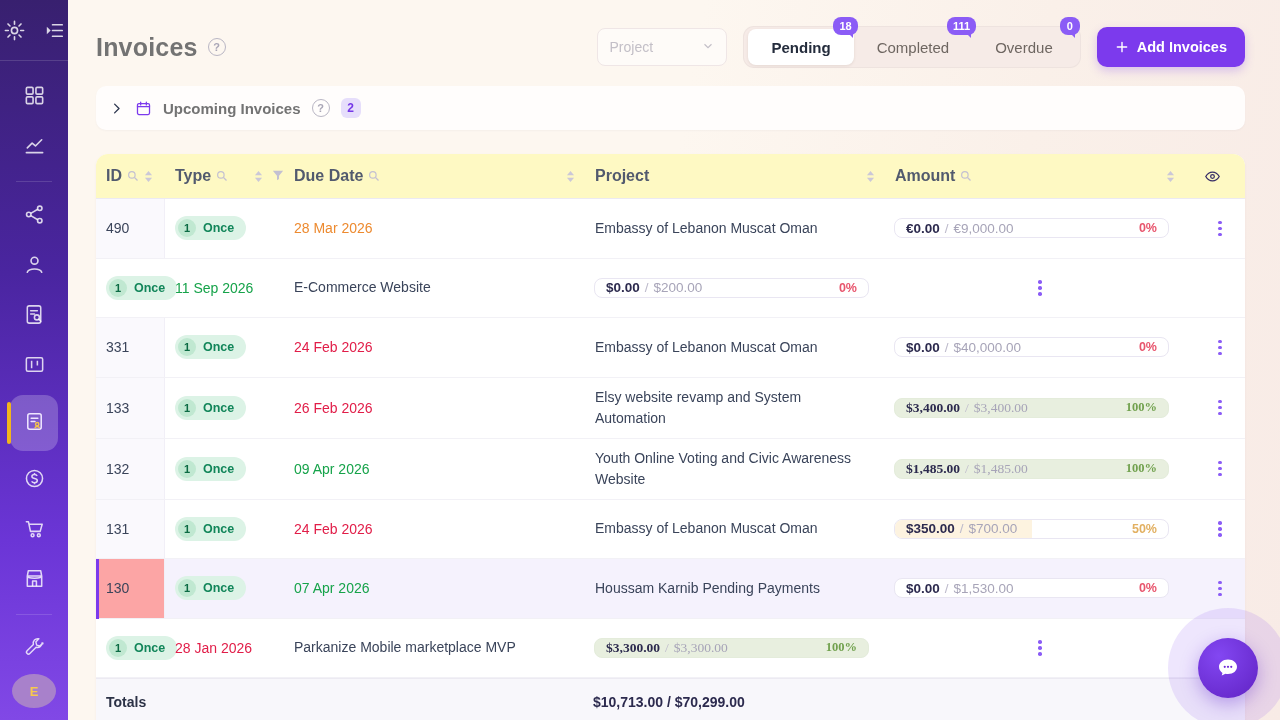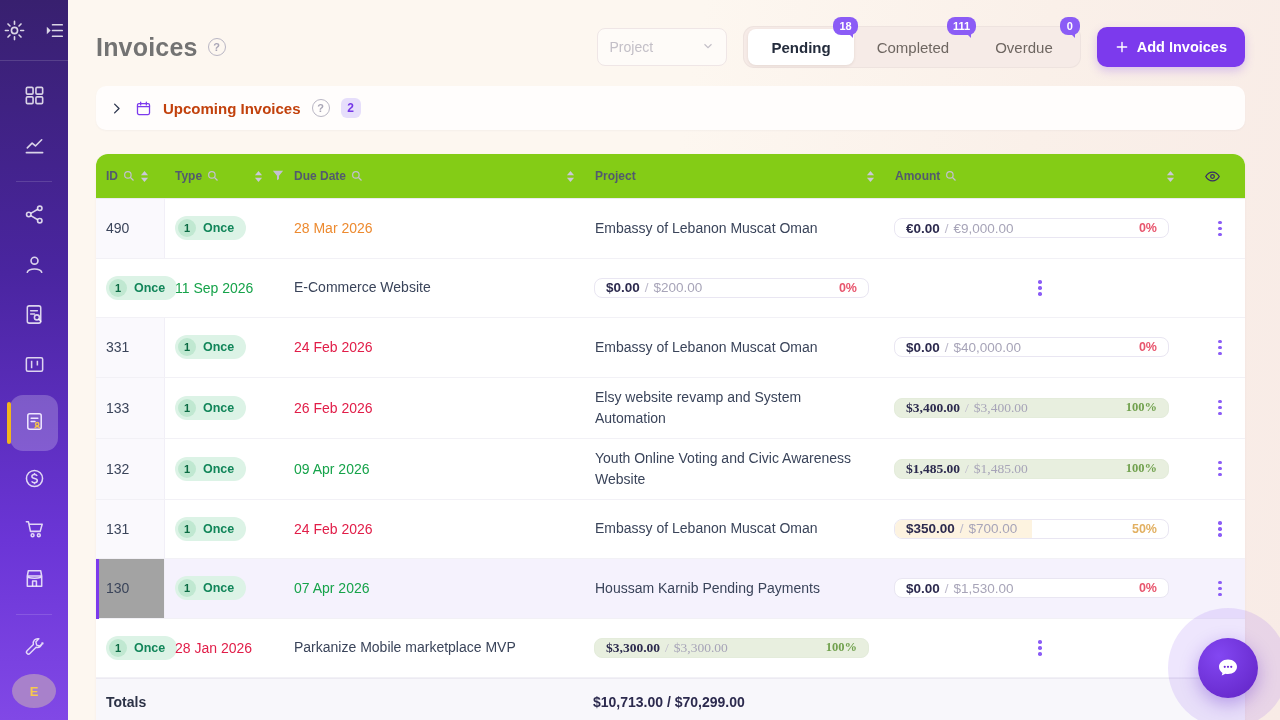--- a/index.html
+++ b/index.html
@@ -64,40 +64,40 @@
     box-shadow:0 4px 10px rgba(124,58,237,.25); font-family:inherit;
   }
 
   
   .upcoming {
     margin-top:17px; height:44px; background:#fffdfc; border-radius:10px;
     box-shadow:0 1px 2px rgba(60,40,90,.04); display:flex; align-items:center; gap:11px; padding:0 13px; cursor:pointer;
   }
   .upcoming .chev { color:#2f3850; display:flex; }
   .upcoming .cal { color:#7c3aed; display:flex; }
-  .upcoming-title { font-size:15px; font-weight:bold; color:#c2410c;text-align:center; }
+  .upcoming-title { font-size:15px; font-weight:bold; color:#737373;text-align:center; }
   .count-badge { min-width:20px; height:20px; padding:0 6px; background:#e6defb; color:#7538e8; font-size:12px; font-weight:bold; border-radius:6px; display:flex; align-items:center; justify-content:center; }
 
   
   .table-card { margin-top:24px; background:#fff; border-radius:12px 12px 0 0; box-shadow:0 1px 3px rgba(60,40,90,.05); height:568px; overflow:hidden; }
   .tgrid { display:grid; grid-template-columns:69px 119px 301px 300px 300px 1fr; align-items:center; }
-  .thead { height:45px; background:#84cc16; border-bottom:1px solid #eceaf2; font-size:12px; font-weight:bold; color:#525a6e; }
+  .thead { height:45px; background:#fef9c3; border-bottom:1px solid #eceaf2; font-size:16px; font-weight:bold; color:#525a6e; }
   .th { display:flex; align-items:center; gap:5px; padding-left:10px; height:100%; }
   .th .sp { flex:1; }
   .icon-search { color:#c3c0d2; display:flex; cursor:pointer; }
   .icon-sorter { color:#cbc8d8; display:flex; flex-direction:column; gap:1px; cursor:pointer; }
   .icon-funnel { color:#c3c0d2; display:flex; cursor:pointer; margin-left:4px; }
   .icon-eye { color:#382e66; display:flex; cursor:pointer; }
   .th-actions { justify-content:center; padding-left:0; padding-right:6px; }
 
   .row { position:relative; border-bottom:1px solid #f2f1f6; min-height:59.5px; }
   .row .cell { padding:9px 0 9px 10px; font-size:14px; color:#3a445a;align-items:center; }
   .cell-id { align-self:stretch; display:flex; align-items:center; background:#faf9fd; border-right:1px solid #f1eff7; color:#2a3347; }
   .row.highlighted { background:#f5f2fd; }
-  .row.highlighted .cell-id { background:#a3a3a3; }
+  .row.highlighted .cell-id { background:#fca5a5; }
   .row.highlighted::before { content:""; position:absolute; left:0; top:0; bottom:-1px; width:3px; background:#7c3aed; }
 
   .type-pill { display:inline-flex; align-items:center; gap:7px; background:#dcf3e6; border-radius:999px; padding:3px 12px 3px 3px; }
   .type-count { width:18px; height:18px; border-radius:50%; background:#c0e8d1; color:#0c6b44; font-size:11px; font-weight:bold; display:flex; align-items:center; justify-content:center; }
   .type-label { color:#12865a; font-size:12.5px; font-weight:600; }
 
   .due { font-weight:500; }
   .due-orange { color:#ed8a2f; } .due-green { color:#16a34a; } .due-red { color:#e11d48; }
 
   .cell-project { line-height:21px; padding-right:14px !important; max-width:300px; }

